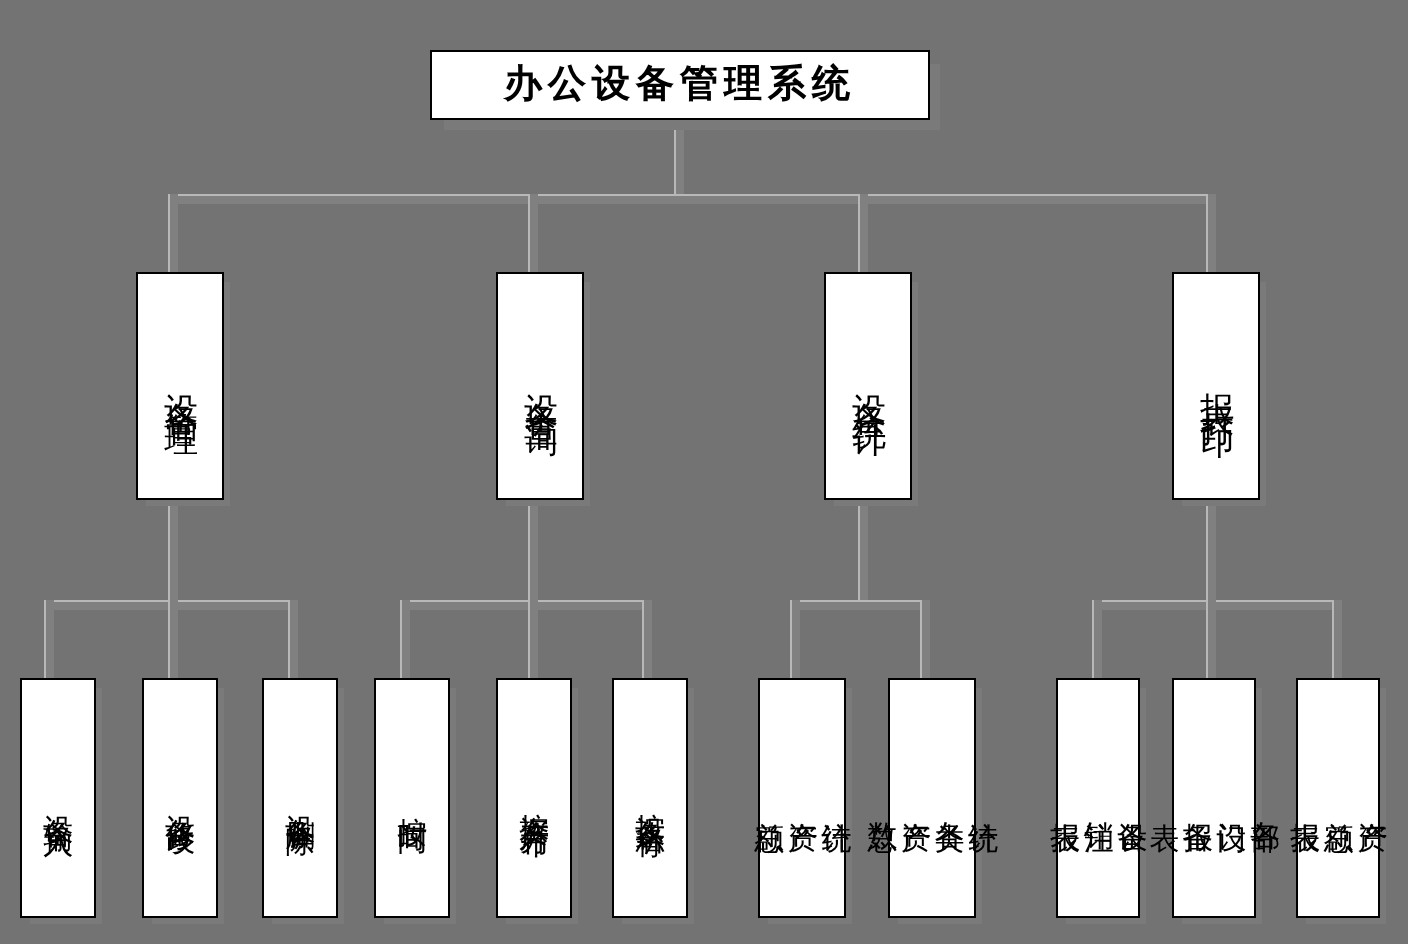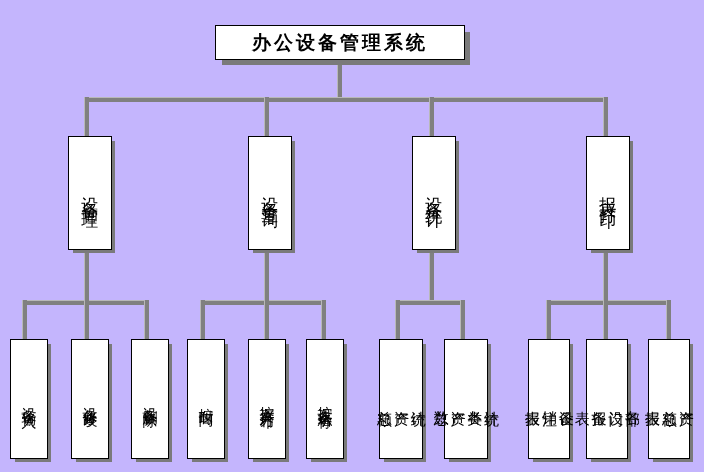--- a/index.html
+++ b/index.html
@@ -4,21 +4,21 @@
 <style>
   html, body {
     margin: 0;
     padding: 0;
     background: #ffffff;
   }
   #diagram-root {
     position: relative;
     width: 704px;
     height: 472px;
-    background: #c4b5fd;
+    background: #737373;
     font-family: "DejaVu Sans", "Liberation Sans", sans-serif;
     overflow: hidden;
   }
 
   
   .line {
     position: absolute;
     background: #808080;
   }
   .line.h {

